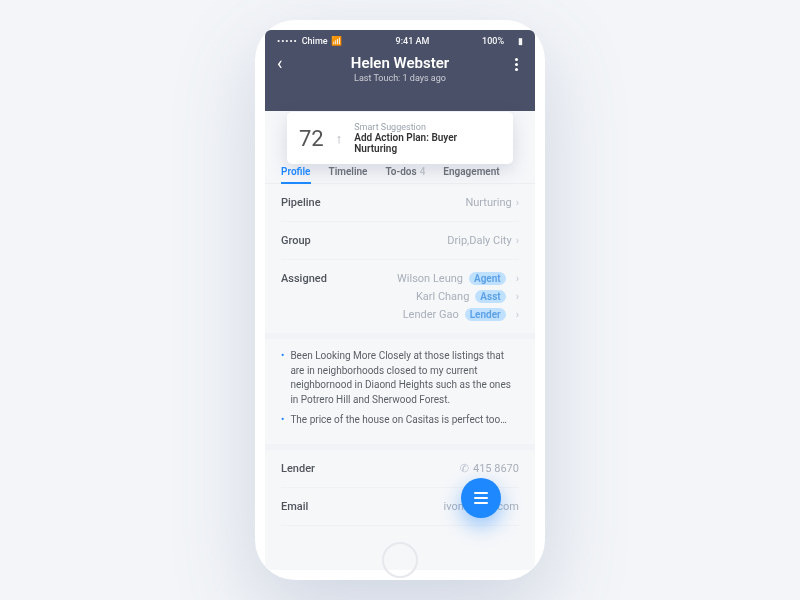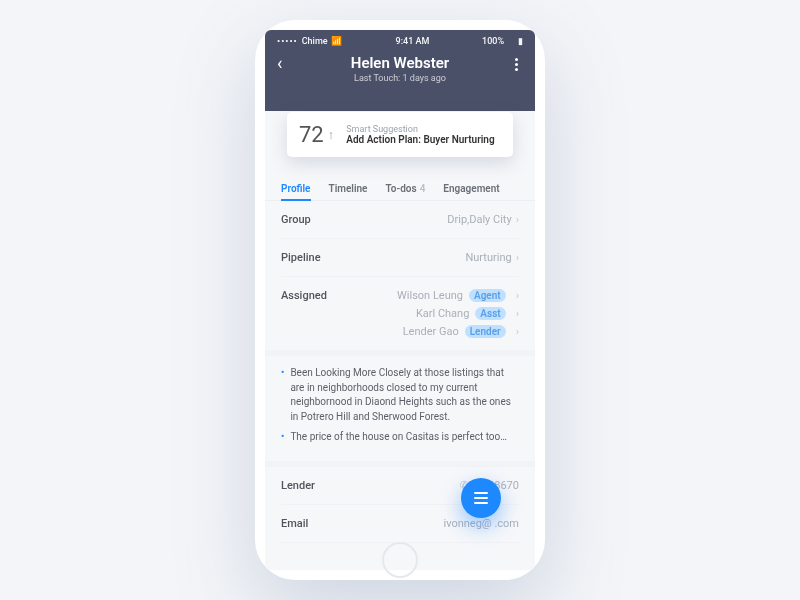--- a/index.html
+++ b/index.html
@@ -61,26 +61,26 @@
   .last-touch { font-size: 9px; opacity:0.7; margin-top:1px; }
   .suggestion-card {
     position: absolute;
     left: 22px; right: 22px; top: 82px;
     background: #fff;
     border-radius: 5px;
     box-shadow: 0 6px 18px rgba(60,80,120,0.18);
     padding: 10px 12px;
     display:flex; align-items:center; gap:12px;
   }
-  .score { font-size: 22px; font-weight:400; color:#555; display:flex; align-items:center; gap:4px;}
+  .score { font-size: 22px; font-weight:400; color:#555; display:flex; align-items:center; gap:12px;}
   .score-arrow { color:#9aa3ad; font-size:13px; }
   .sugg-text .lab { font-size:9px; color:#9aa3ad; }
   .sugg-text .act { font-size:10px; color:#333; font-weight:600; }
   .tabs {
-    margin-top: 64px;
+    margin-top: 47px;
     padding: 0 16px;
     display:flex; gap:18px;
     border-bottom: 1px solid #eceef1;
     font-size: 10px;
   }
   .tab { padding: 8px 0 6px 0; color:#6b6f78; font-weight:600; cursor:pointer; position:relative; }
   .tab.active { color:#1e88ff; }
   .tab.active::after { content:""; position:absolute; left:0; right:0; bottom:-1px; height:2px; background:#1e88ff; }
   .tab .count { color:#b7bcc5; margin-left:3px; font-weight:500;}
   .list { padding: 0 16px; }
@@ -172,29 +172,29 @@
       <div class="tab active">Profile</div>
       <div class="tab">Timeline</div>
       <div class="tab">
         <span>To-dos</span><span class="count">4</span>
       </div>
       <div class="tab">Engagement</div>
     </div>
 
     <div class="list">
       <div class="row">
+        <span class="k">Pipeline</span>
+        <span class="v">
+            <span><span>Nurturing</span><span class="chev">›</span></span>
+          </span>
+      </div>
+      <div class="row">
         <span class="k">Group</span>
         <span class="v">
             <span><span>Drip,Daly City</span><span class="chev">›</span></span>
-          </span>
-      </div>
-      <div class="row">
-        <span class="k">Pipeline</span>
-        <span class="v">
-            <span><span>Nurturing</span><span class="chev">›</span></span>
           </span>
       </div>
       <div class="row">
         <span class="k">Assigned</span>
         <span class="v">
           <span class="assignee">
               <span>Wilson Leung</span>
               <span class="pill">Agent</span>
               <span class="chev">›</span>
             </span>

